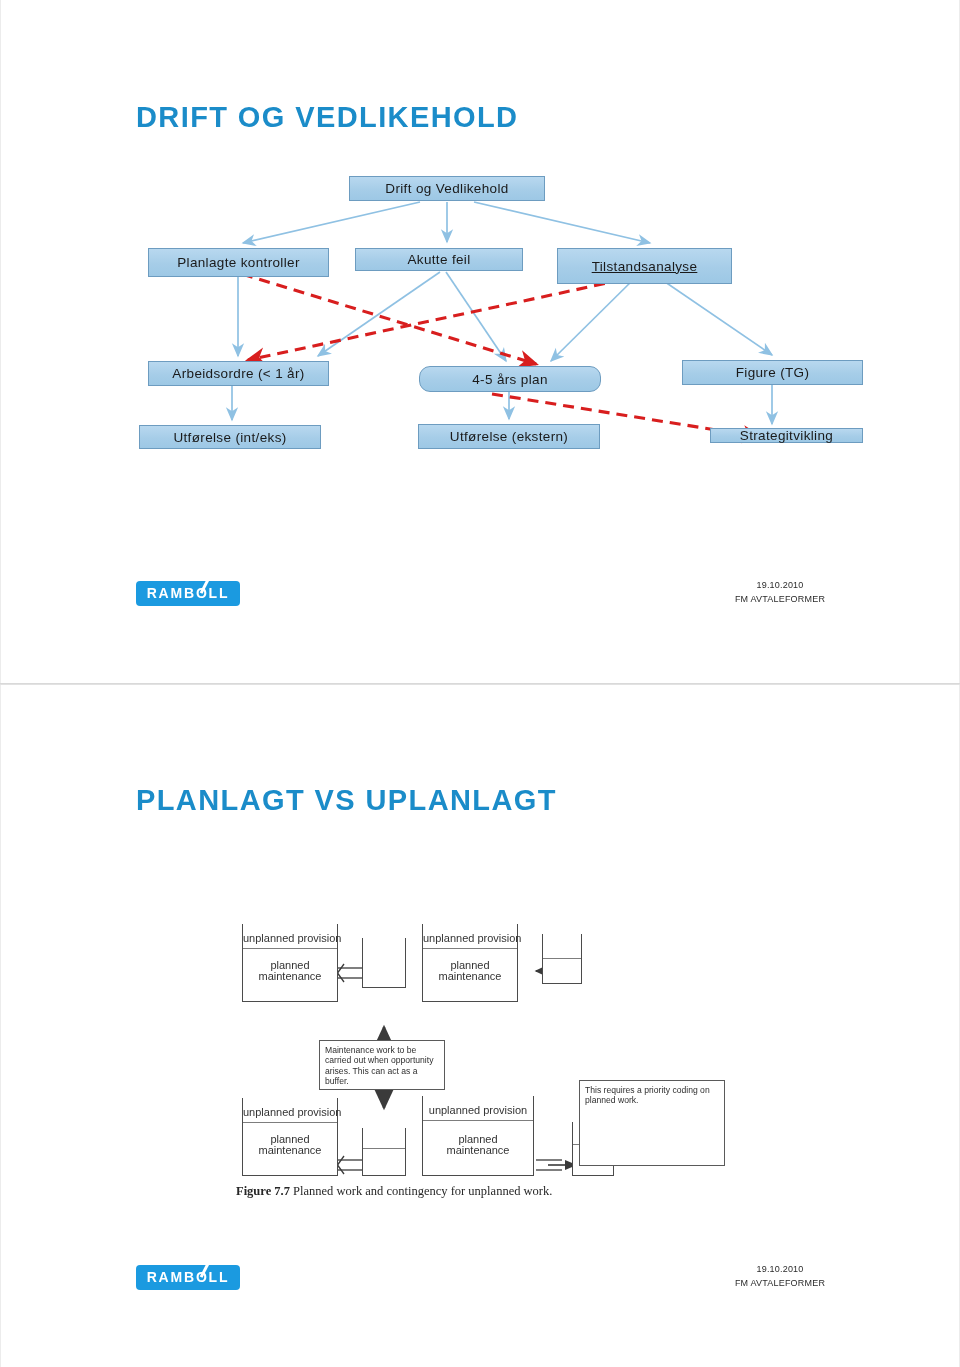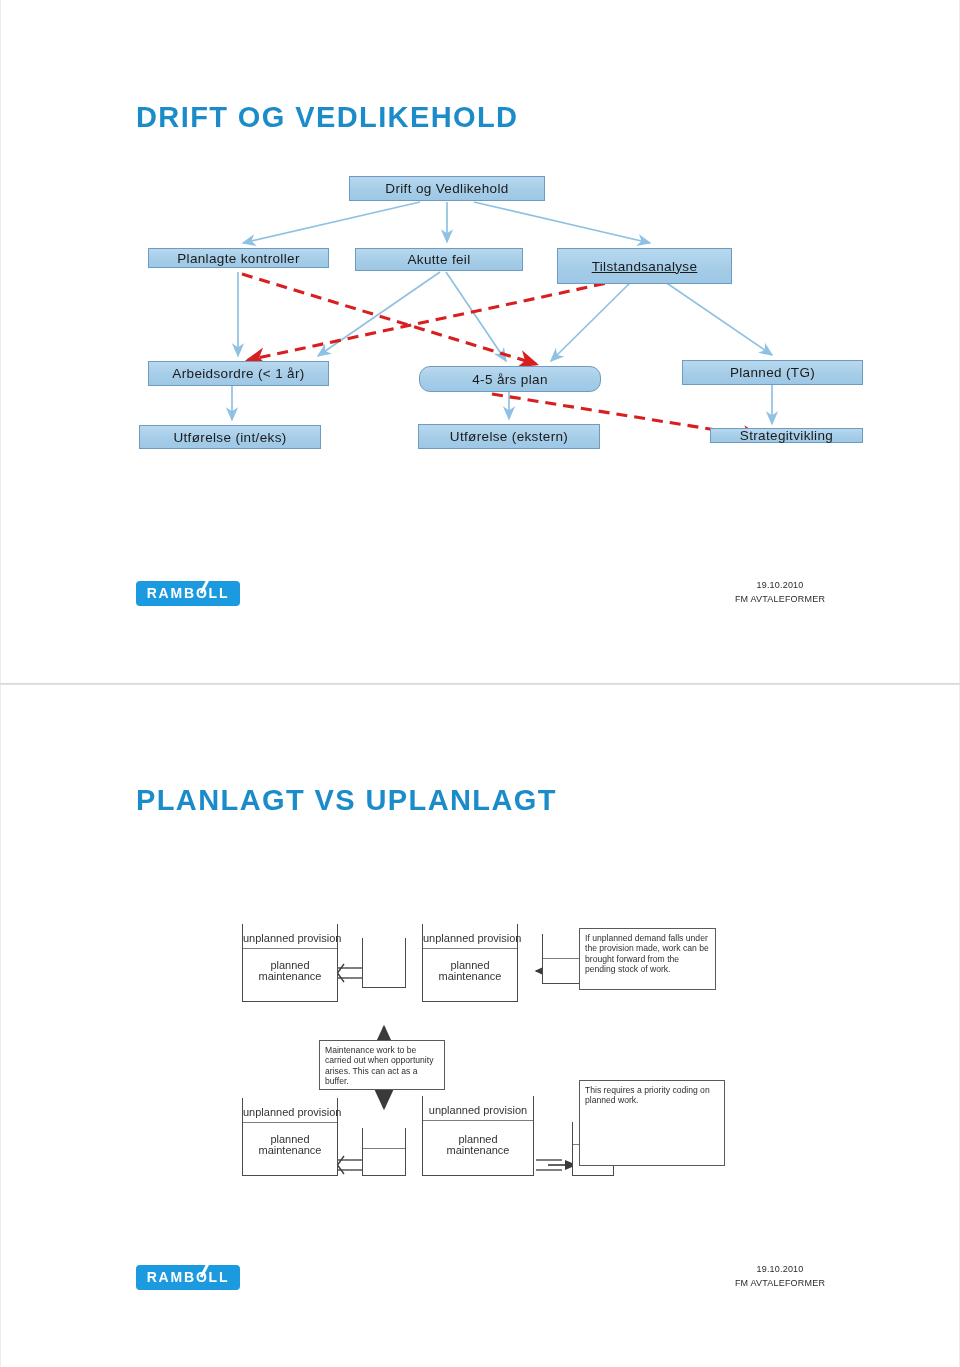--- a/index.html
+++ b/index.html
@@ -72,21 +72,21 @@
     color: #1a1a1a;
     font-size: 13.5px;
     letter-spacing: 0.35px;
     display: flex;
     align-items: center;
     justify-content: center;
     white-space: nowrap;
     z-index: 3;
   }
   #node-root      { left: 349px; top: 176px; width: 196px;  height: 25px; }
-  #node-plan      { left: 148px; top: 248px; width: 181px;  height: 20px; }
+  #node-plan      { left: 148px; top: 248px; width: 181px;  height: 29px; }
   #node-akutt     { left: 355px; top: 248px; width: 168px;  height: 23px; }
   #node-tilstand  { left: 557px; top: 248px; width: 175px;  height: 36px; text-decoration: underline; }
   #node-arbeid    { left: 148px; top: 361px; width: 181px;  height: 25px; }
   #node-plan45    { left: 419px; top: 366px; width: 182px;  height: 26px; border-radius: 11px; }
   #node-status    { left: 682px; top: 360px; width: 181px;  height: 25px; }
   #node-utf-int   { left: 139px; top: 425px; width: 182px;  height: 24px; }
   #node-utf-eks   { left: 418px; top: 424px; width: 182px;  height: 25px; }
   #node-strategi  { left: 710px; top: 428px; width: 153px;  height: 15px; }
 
   #flow-svg {
@@ -280,21 +280,21 @@
         <path d="M492,394 L760,437"></path>
       </g>
     </svg>
 
     <div class="node" id="node-root">Drift og Vedlikehold</div>
     <div class="node" id="node-plan">Planlagte kontroller</div>
     <div class="node" id="node-akutt">Akutte feil</div>
     <div class="node" id="node-tilstand">Tilstandsanalyse</div>
     <div class="node" id="node-arbeid">Arbeidsordre (&lt; 1 år)</div>
     <div class="node" id="node-plan45">4-5 års plan</div>
-    <div class="node" id="node-status">Planned (TG)</div>
+    <div class="node" id="node-status">Figure (TG)</div>
     <div class="node" id="node-utf-int">Utførelse (int/eks)</div>
     <div class="node" id="node-utf-eks">Utførelse (ekstern)</div>
     <div class="node" id="node-strategi">Strategitvikling</div>
   </div>
 
   <div class="logo" id="logo-one">
     <span class="logo-text">RAMBOLL</span>
     <span class="logo-slash"></span>
   </div>
 
@@ -372,23 +372,20 @@
       <div class="tank-label" style="top:3px;">unplanned provision</div>
       <div class="tank-label" style="top:30px;">planned</div>
       <div class="tank-label" style="top:41px;">maintenance</div>
     </div>
     <div class="small-tank" style="left:306px; top:18px; width:40px; height:44px;">
       <span class="tank-lip-l"></span>
       <span class="tank-lip-r"></span>
       <div class="tank-split" style="top:18px;"></div>
     </div>
 
-    <div class="note" style="left:343px; top:6px; width:137px; height:62px;">
-      <p>If unplanned demand falls under the provision made, work can be brought forward from the pending stock of work.</p>
-    </div>
 
     <div class="note" style="left:83px; top:118px; width:126px; height:50px;">
       <p>Maintenance work to be carried out when opportunity arises. This can act as a buffer.</p>
     </div>
 
     <div class="tank" style="left:6px; top:182px; width:96px; height:72px;">
       <span class="tank-lip-l"></span>
       <span class="tank-lip-r"></span>
       <div class="tank-split" style="top:18px;"></div>
       <div class="tank-label" style="top:3px;">unplanned provision</div>
@@ -412,20 +409,24 @@
     <div class="small-tank" style="left:336px; top:206px; width:42px; height:48px;">
       <span class="tank-lip-l"></span>
       <span class="tank-lip-r"></span>
       <div class="tank-split" style="top:16px;"></div>
     </div>
 
     <div class="note" style="left:343px; top:158px; width:146px; height:86px;">
       <p>This requires a priority coding on planned work.</p>
     </div>
 
+    <div class="fig-caption">
+      <b>Figure 7.7</b>
+      <span>Planned work and contingency for unplanned work.</span>
+    </div>
   </div>
 
   <div class="logo" id="logo-two">
     <span class="logo-text">RAMBOLL</span>
     <span class="logo-slash"></span>
   </div>
 
   <div class="footer-meta" id="meta-two">
     <div class="meta-date">19.10.2010</div>
     <div class="meta-sub">FM AVTALEFORMER</div>

